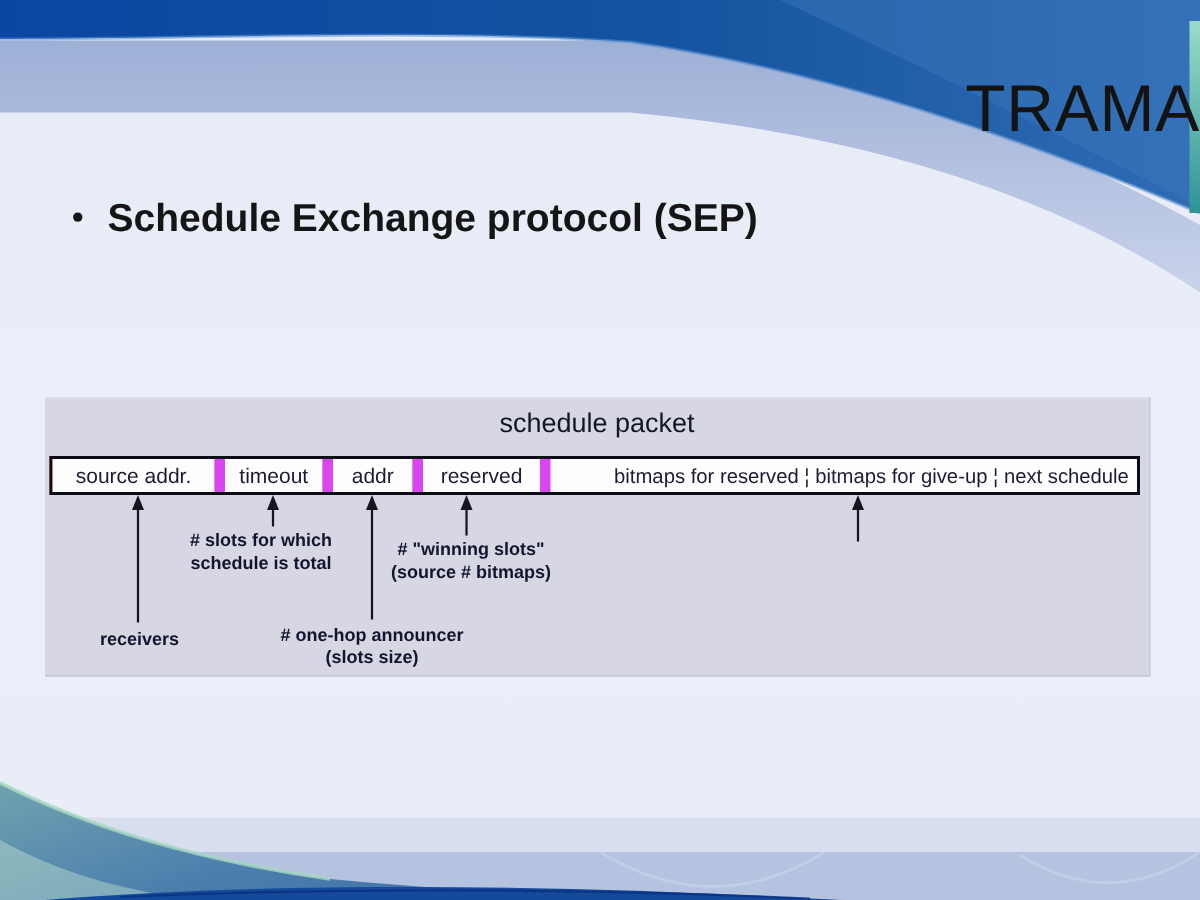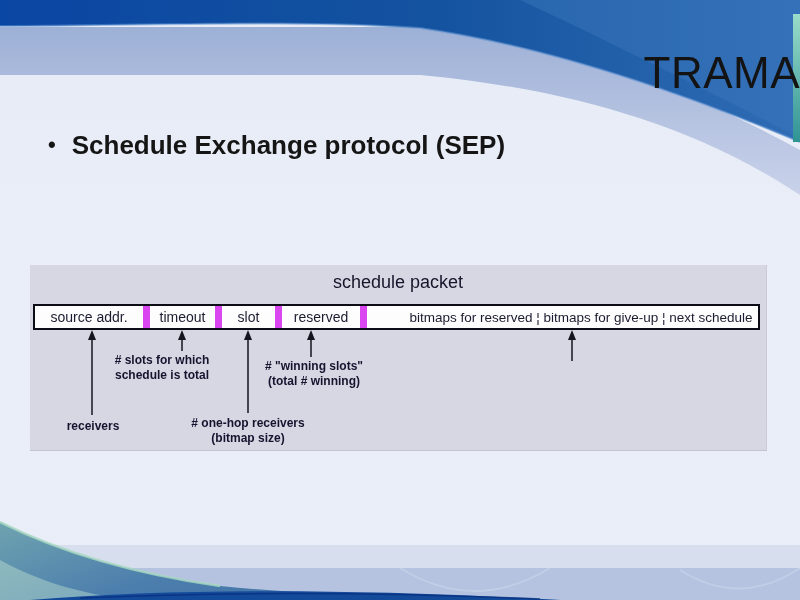--- a/index.html
+++ b/index.html
@@ -41,21 +41,21 @@
     background:#fdfdfe;
   }
   .pkt-field + .pkt-field{border-left:7px solid #d946ef;}
   .f0{width:108px;} .f1{width:72px;} .f2{width:60px;} .f3{width:85px;} .f4{width:398px;font-size:13.5px;padding-left:37px;}
 
   .ann-label{
     position:absolute;transform:translateX(-50%);text-align:center;
     font-size:12px;line-height:15px;font-weight:600;color:#14142e;white-space:nowrap;
   }
   #ann-announcer{left:63px;top:154px;}
-  #ann-slots{left:132px;top:88px;}
+  #ann-slots{left:144px;top:88px;}
   #ann-onehop{left:218px;top:151px;}
   #ann-winning{left:284px;top:94px;}
   #ann-intended{left:542px;top:100px;}
 </style>
 </head>
 <body>
 
 <div class="slide">
 
   <svg id="top-deco" class="deco" width="800" height="210" viewBox="0 0 800 210">
@@ -104,21 +104,21 @@
     <span class="bullet-marker">•</span>
     <span class="bullet-text">Schedule Exchange protocol (SEP)</span>
   </div>
 
   <div class="diagram-panel">
     <div class="pkt-title">schedule packet</div>
 
     <div class="packet-row">
       <div class="pkt-field f0">source addr.</div>
       <div class="pkt-field f1">timeout</div>
-      <div class="pkt-field f2">slot</div>
+      <div class="pkt-field f2">addr</div>
       <div class="pkt-field f3">reserved</div>
       <div class="pkt-field f4">bitmaps for reserved ¦ bitmaps for give-up ¦ next schedule</div>
     </div>
 
     <svg width="736" height="185" viewBox="0 0 736 185" style="position:absolute;left:0;top:0;">
       <g stroke="#15151f" fill="#15151f">
         <line x1="62" y1="74" x2="62" y2="150" stroke-width="1.5"></line>
         <polygon points="58,75 66,75 62,65" stroke="none"></polygon>
       </g>
       <g stroke="#15151f" fill="#15151f">
@@ -140,22 +140,22 @@
     </svg>
 
     <div id="ann-announcer" class="ann-label">
       <div>receivers</div>
     </div>
     <div id="ann-slots" class="ann-label">
       <div># slots for which</div>
       <div>schedule is total</div>
     </div>
     <div id="ann-onehop" class="ann-label">
-      <div># one-hop receivers</div>
-      <div>(bitmap size)</div>
+      <div># one-hop announcer</div>
+      <div>(slots size)</div>
     </div>
     <div id="ann-winning" class="ann-label">
       <div># "winning slots"</div>
-      <div>(total # winning)</div>
+      <div>(source # bitmaps)</div>
     </div>
   </div>
 
 </div>
 
 </body></html>

